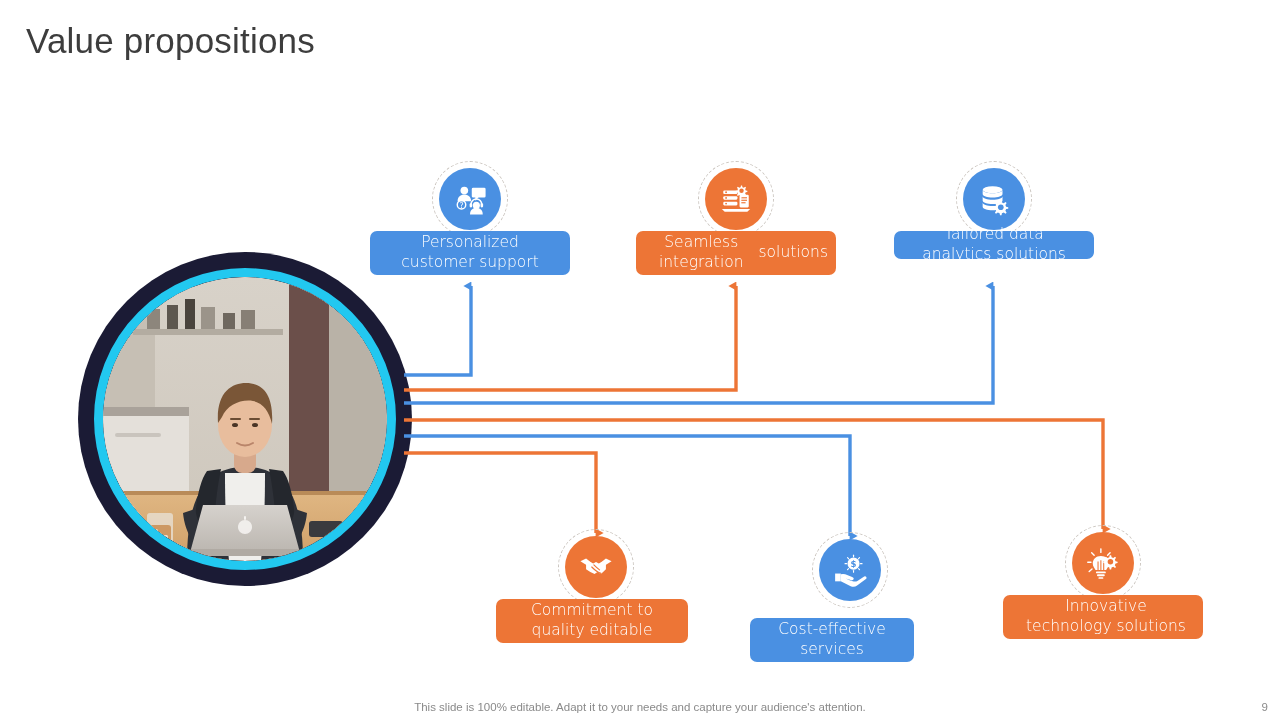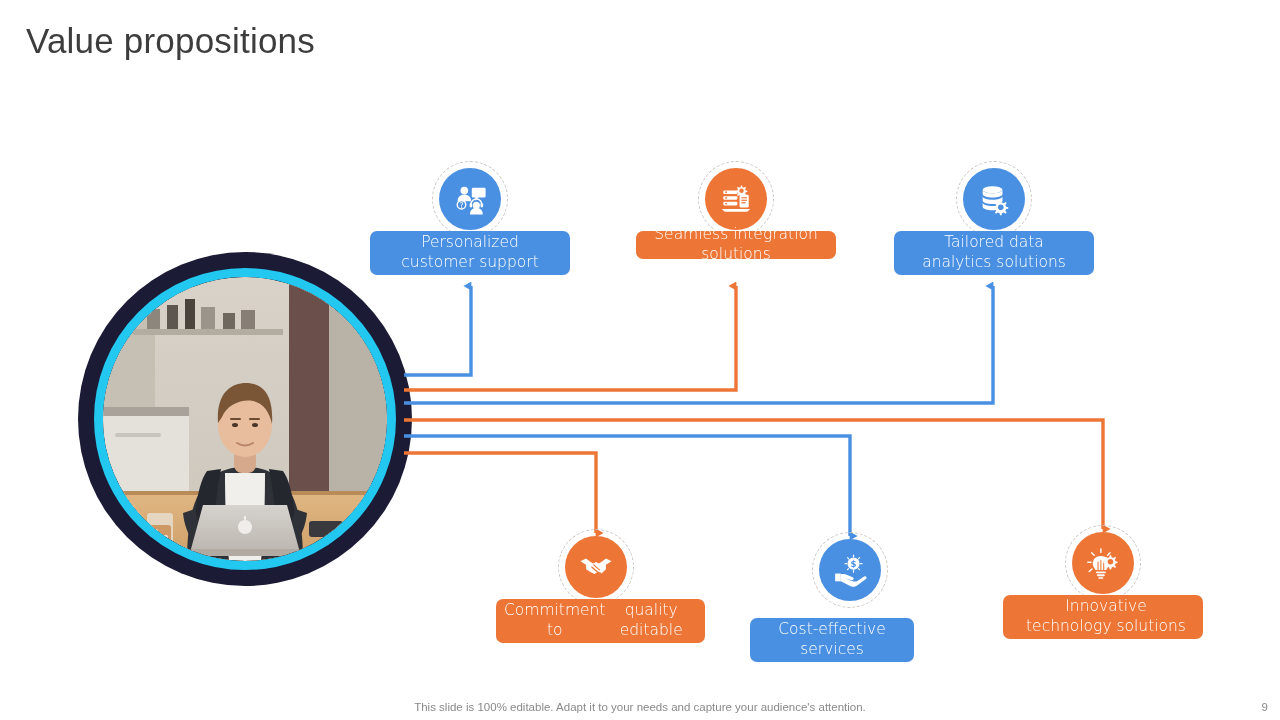--- a/index.html
+++ b/index.html
@@ -247,54 +247,54 @@
         <circle cx="10" cy="30.5" r="1.3" fill="#ed7536"></circle>
         <rect x="29" y="18" width="13" height="18" rx="1.6"></rect>
         <rect x="31.5" y="21.5" width="8" height="1.6" fill="#ed7536"></rect>
         <rect x="31.5" y="25" width="8" height="1.6" fill="#ed7536"></rect>
         <rect x="31.5" y="28.5" width="6" height="1.6" fill="#ed7536"></rect>
         <path d="M31 5 l1.6 0 .5 2.3 1.9 .8 2-1.3 1.2 1.2 -1.3 2 .8 1.9 2.3 .5 0 1.6 -2.3 .5 -.8 1.9 1.3 2 -1.2 1.2 -2-1.3 -1.9 .8 -.5 2.3 -1.6 0 -.5-2.3 -1.9-.8 -2 1.3 -1.2-1.2 1.3-2 -.8-1.9 -2.3-.5 0-1.6 2.3-.5 .8-1.9 -1.3-2 1.2-1.2 2 1.3 1.9-.8 Z"></path>
         <circle cx="31.8" cy="12.3" r="3.1" fill="#ed7536"></circle>
         <path d="M4 38 L44 38 L40 42 L8 42 Z"></path>
       </svg>
     </div>
-    <div class="node-label orange" style="left:0; top:63px; width:200px; height:28px; flex-direction:column;">
+    <div class="node-label orange" style="left:0; top:63px; width:200px; height:44px; flex-direction:row;">
       <span>Seamless integration</span>
       <span>solutions</span>
     </div>
   </div>
 
   <div class="node" style="left:894px; top:168px; width:200px;">
     <div class="node-icon blue" style="top:0;">
       <svg viewBox="0 0 48 48" fill="#ffffff" aria-hidden="true">
         <ellipse cx="22" cy="11" rx="14" ry="5"></ellipse>
         <path d="M8 11 v6 c0 2.8 6.3 5 14 5 s14-2.2 14-5 v-6 c0 2.8-6.3 5-14 5 S8 13.8 8 11 Z"></path>
         <path d="M8 20 v6 c0 2.8 6.3 5 14 5 s14-2.2 14-5 v-6 c0 2.8-6.3 5-14 5 S8 22.8 8 20 Z"></path>
         <path d="M8 29 v6 c0 2.8 6.3 5 14 5 s14-2.2 14-5 v-6 c0 2.8-6.3 5-14 5 S8 31.8 8 29 Z"></path>
         <path d="M32.5 26 l2.1 0 .6 3 2.5 1 2.6-1.7 1.5 1.5 -1.7 2.6 1 2.5 3 .6 0 2.1 -3 .6 -1 2.5 1.7 2.6 -1.5 1.5 -2.6-1.7 -2.5 1 -.6 3 -2.1 0 -.6-3 -2.5-1 -2.6 1.7 -1.5-1.5 1.7-2.6 -1-2.5 -3-.6 0-2.1 3-.6 1-2.5 -1.7-2.6 1.5-1.5 2.6 1.7 2.5-1 Z"></path>
         <circle cx="33.6" cy="35.6" r="4" fill="#4a90e2"></circle>
       </svg>
     </div>
-    <div class="node-label blue" style="left:0; top:63px; width:200px; height:44px; flex-direction:column;">
+    <div class="node-label blue" style="left:0; top:63px; width:200px; height:28px; flex-direction:column;">
       <span>Tailored data</span>
       <span>analytics solutions</span>
     </div>
   </div>
 
   <div class="node" style="left:496px; top:536px; width:200px;">
     <div class="node-icon orange" style="top:0;">
       <svg viewBox="0 0 48 48" fill="#ffffff" aria-hidden="true">
         <path d="M2 16 L10 12 L19 19 L15 24 Z"></path>
         <path d="M46 16 L38 12 L29 19 L33 24 Z"></path>
         <path d="M10 14 L20 19 L24 17 L28 19 L38 14 L38 27 L31 34 L26 31 L22 34 L16 31 L10 27 Z"></path>
         <path d="M18 24 q4 4 7 6 q3 2 6 3" stroke="#ed7536" stroke-width="1.6" fill="none" stroke-linecap="round"></path>
         <path d="M21 21 q4 4 8 7" stroke="#ed7536" stroke-width="1.6" fill="none" stroke-linecap="round"></path>
       </svg>
     </div>
-    <div class="node-label orange" style="left:0; top:63px; width:209px; height:44px; flex-direction:row;">
+    <div class="node-label orange" style="left:0; top:63px; width:192px; height:44px; flex-direction:column;">
       <span>Commitment to</span>
       <span>quality editable</span>
     </div>
   </div>
 
   <div class="node" style="left:750px; top:539px; width:200px;">
     <div class="node-icon blue" style="top:0;">
       <svg viewBox="0 0 48 48" fill="#ffffff" aria-hidden="true">
         <circle cx="29" cy="15" r="8.5"></circle>
         <text x="29" y="20" font-size="12" font-weight="bold" font-family="DejaVu Sans, sans-serif" text-anchor="middle" fill="#4a90e2">$</text>

